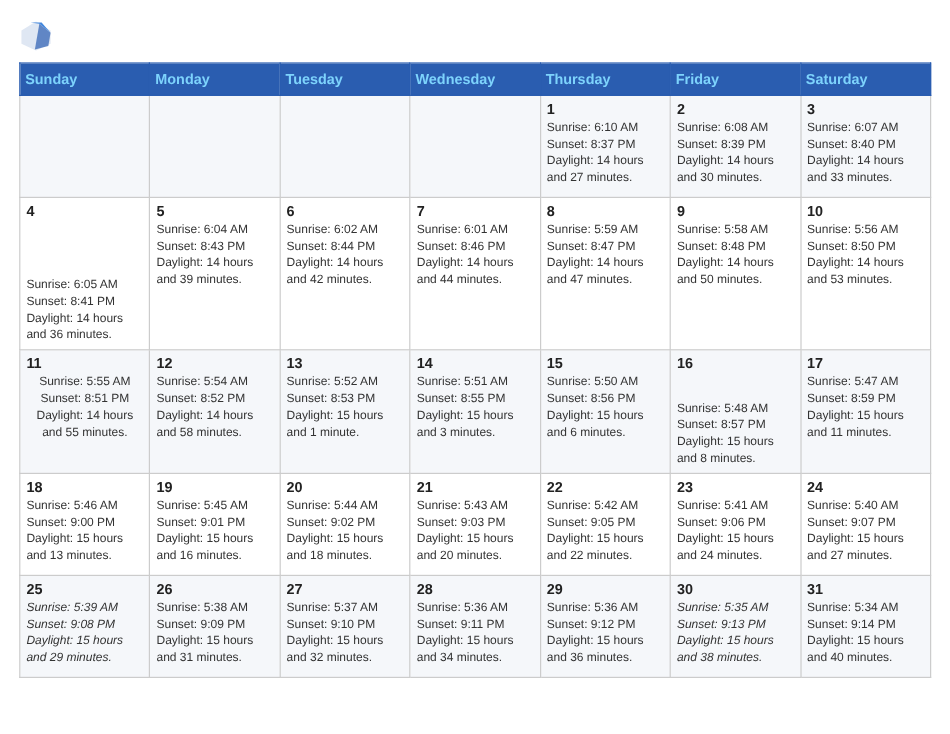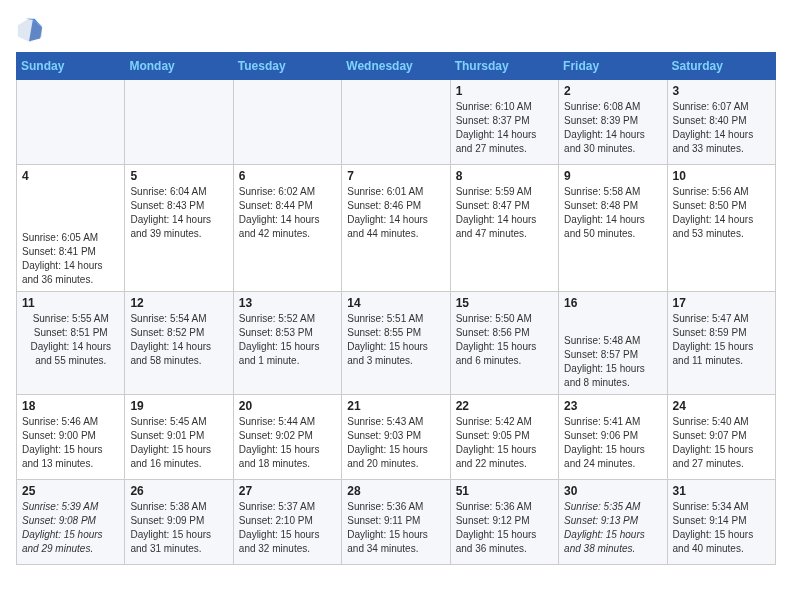--- a/index.html
+++ b/index.html
@@ -316,33 +316,33 @@
         <td>
           <div class="day-number">26</div>
           <div class="day-info" style="white-space: pre-line;">Sunrise: 5:38 AM
 Sunset: 9:09 PM
 Daylight: 15 hours
 and 31 minutes.</div>
         </td>
         <td>
           <div class="day-number">27</div>
           <div class="day-info" style="white-space: pre-line;">Sunrise: 5:37 AM
-Sunset: 2:10 PM
+Sunset: 9:10 PM
 Daylight: 15 hours
 and 32 minutes.</div>
         </td>
         <td>
           <div class="day-number">28</div>
           <div class="day-info" style="white-space: pre-line;">Sunrise: 5:36 AM
 Sunset: 9:11 PM
 Daylight: 15 hours
 and 34 minutes.</div>
         </td>
         <td>
-          <div class="day-number">51</div>
+          <div class="day-number">29</div>
           <div class="day-info" style="white-space: pre-line;">Sunrise: 5:36 AM
 Sunset: 9:12 PM
 Daylight: 15 hours
 and 36 minutes.</div>
         </td>
         <td>
           <div class="day-number">30</div>
           <div class="day-info" style="white-space: pre-line; font-style: italic;">Sunrise: 5:35 AM
 Sunset: 9:13 PM
 Daylight: 15 hours

